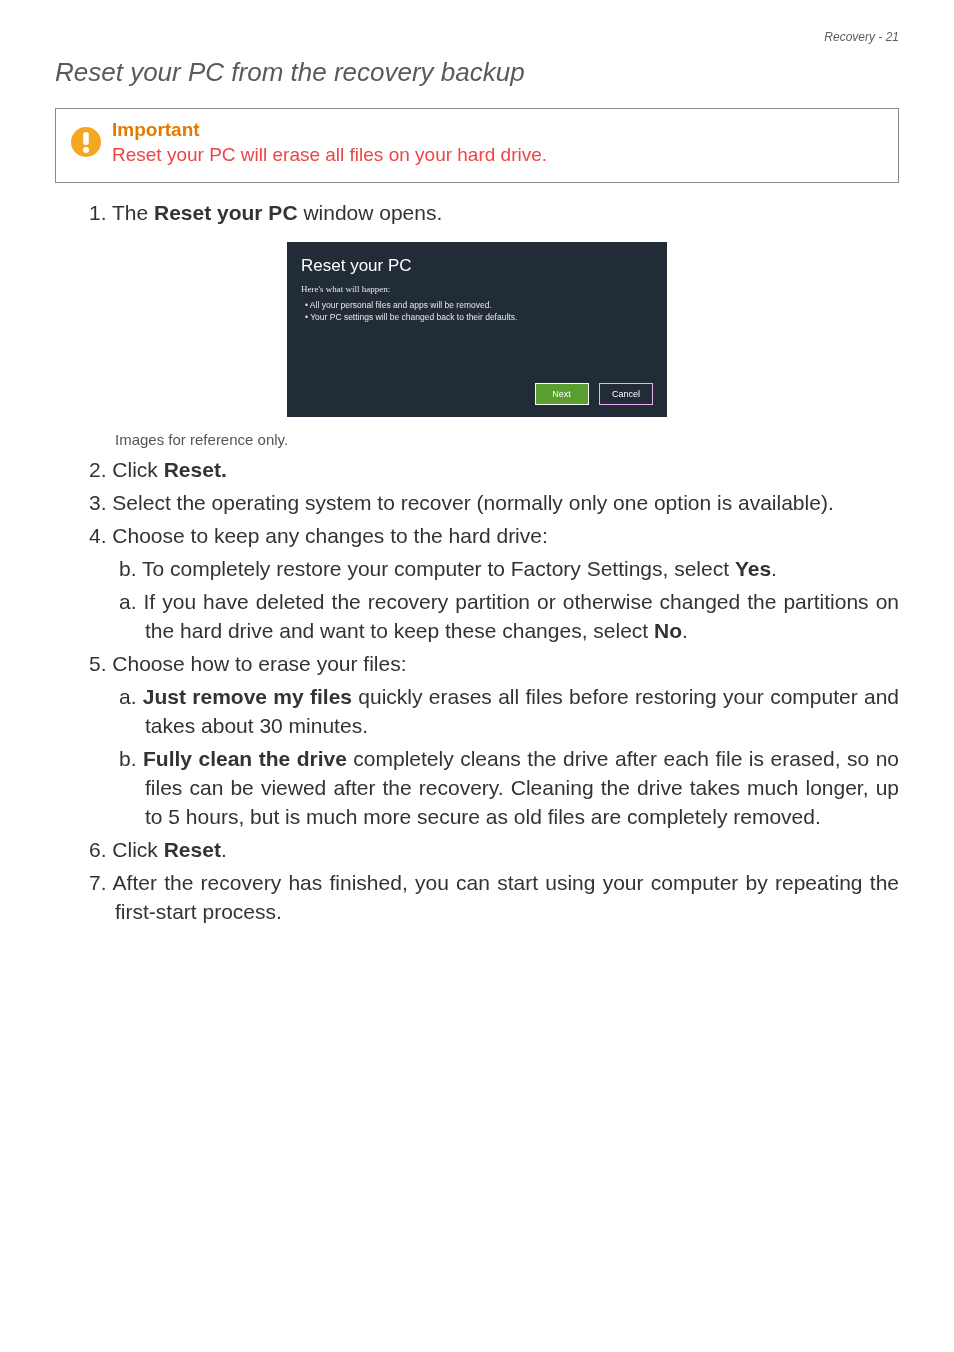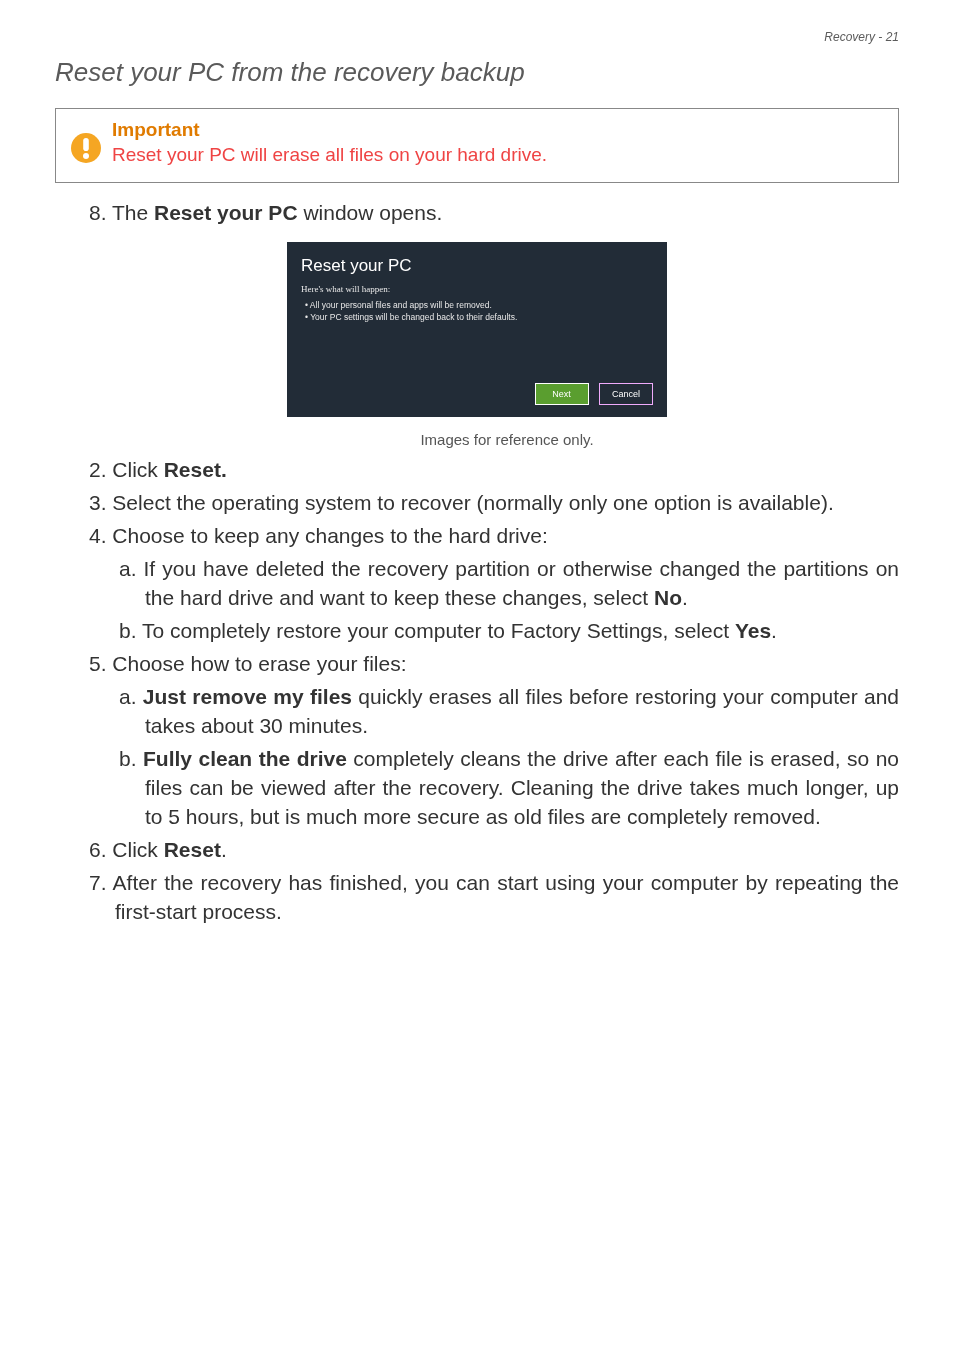--- a/index.html
+++ b/index.html
@@ -22,21 +22,21 @@
     font-size: 26px;
     font-style: italic;
     color: #5a5a5a;
     margin-bottom: 20px;
   }
   .note-box {
     border: 1px solid #888;
     padding: 10px 14px 14px 14px;
     margin: 0 0 16px 0;
     display: flex;
-    align-items: flex-end;
+    align-items: center;
     gap: 10px;
   }
   .note-icon-wrap { flex: 0 0 auto; padding-top: 2px; }
   .note-text { flex: 1; }
   .note-title {
     color: #E07B00;
     font-weight: bold;
     font-size: 19px;
     margin-bottom: 2px;
   }
@@ -68,21 +68,20 @@
   ol.substeps > li {
     text-indent: -26px;
     margin-bottom: 4px;
     text-align: justify;
   }
   .bold { font-weight: bold; }
   .ref-note {
     font-size: 15px;
     color: #555;
     margin: 14px 0 8px 60px;
-    text-align: center;
   }
 
   
   .dialog-wrap {
     width: 380px;
     margin: 14px auto 8px auto;
     background: #222c37;
     padding: 14px 14px 12px 14px;
     color: #fff;
   }
@@ -143,21 +142,21 @@
     </svg>
   </div>
   <div class="note-text">
     <div class="note-title">Important</div>
     <div class="note-body">Reset your PC will erase all files on your hard drive.</div>
   </div>
 </div>
 
 <ol class="steps">
   <li>
-    <span>8. The </span><span class="bold">Reset your PC</span><span> window opens.</span>
+    <span>1. The </span><span class="bold">Reset your PC</span><span> window opens.</span>
   </li>
 </ol>
 
 <div class="dialog-wrap">
   <div class="dialog-title">Reset your PC</div>
   <div class="dialog-sub">Here's what will happen:</div>
   <div class="dialog-list">
     <div>• All your personal files and apps will be removed.</div>
     <div>• Your PC settings will be changed back to their defaults.</div>
   </div>
@@ -172,24 +171,24 @@
 
 <ol class="steps">
   <li>
     <span>2. Click </span><span class="bold">Reset.</span>
   </li>
   <li>3. Select the operating system to recover (normally only one option is available).</li>
   <li>
     <span>4. Choose to keep any changes to the hard drive:</span>
     <ol class="substeps">
       <li>
+        <span>b. To completely restore your computer to Factory Settings, select </span><span class="bold">Yes</span><span>.</span>
+      </li>
+      <li>
         <span>a. If you have deleted the recovery partition or otherwise changed the partitions on the hard drive and want to keep these changes, select </span><span class="bold">No</span><span>.</span>
-      </li>
-      <li>
-        <span>b. To completely restore your computer to Factory Settings, select </span><span class="bold">Yes</span><span>.</span>
       </li>
     </ol>
   </li>
   <li>
     <span>5. Choose how to erase your files:</span>
     <ol class="substeps">
       <li>
         <span>a. </span><span class="bold">Just remove my files</span><span> quickly erases all files before restoring your computer and takes about 30 minutes.</span>
       </li>
       <li>

